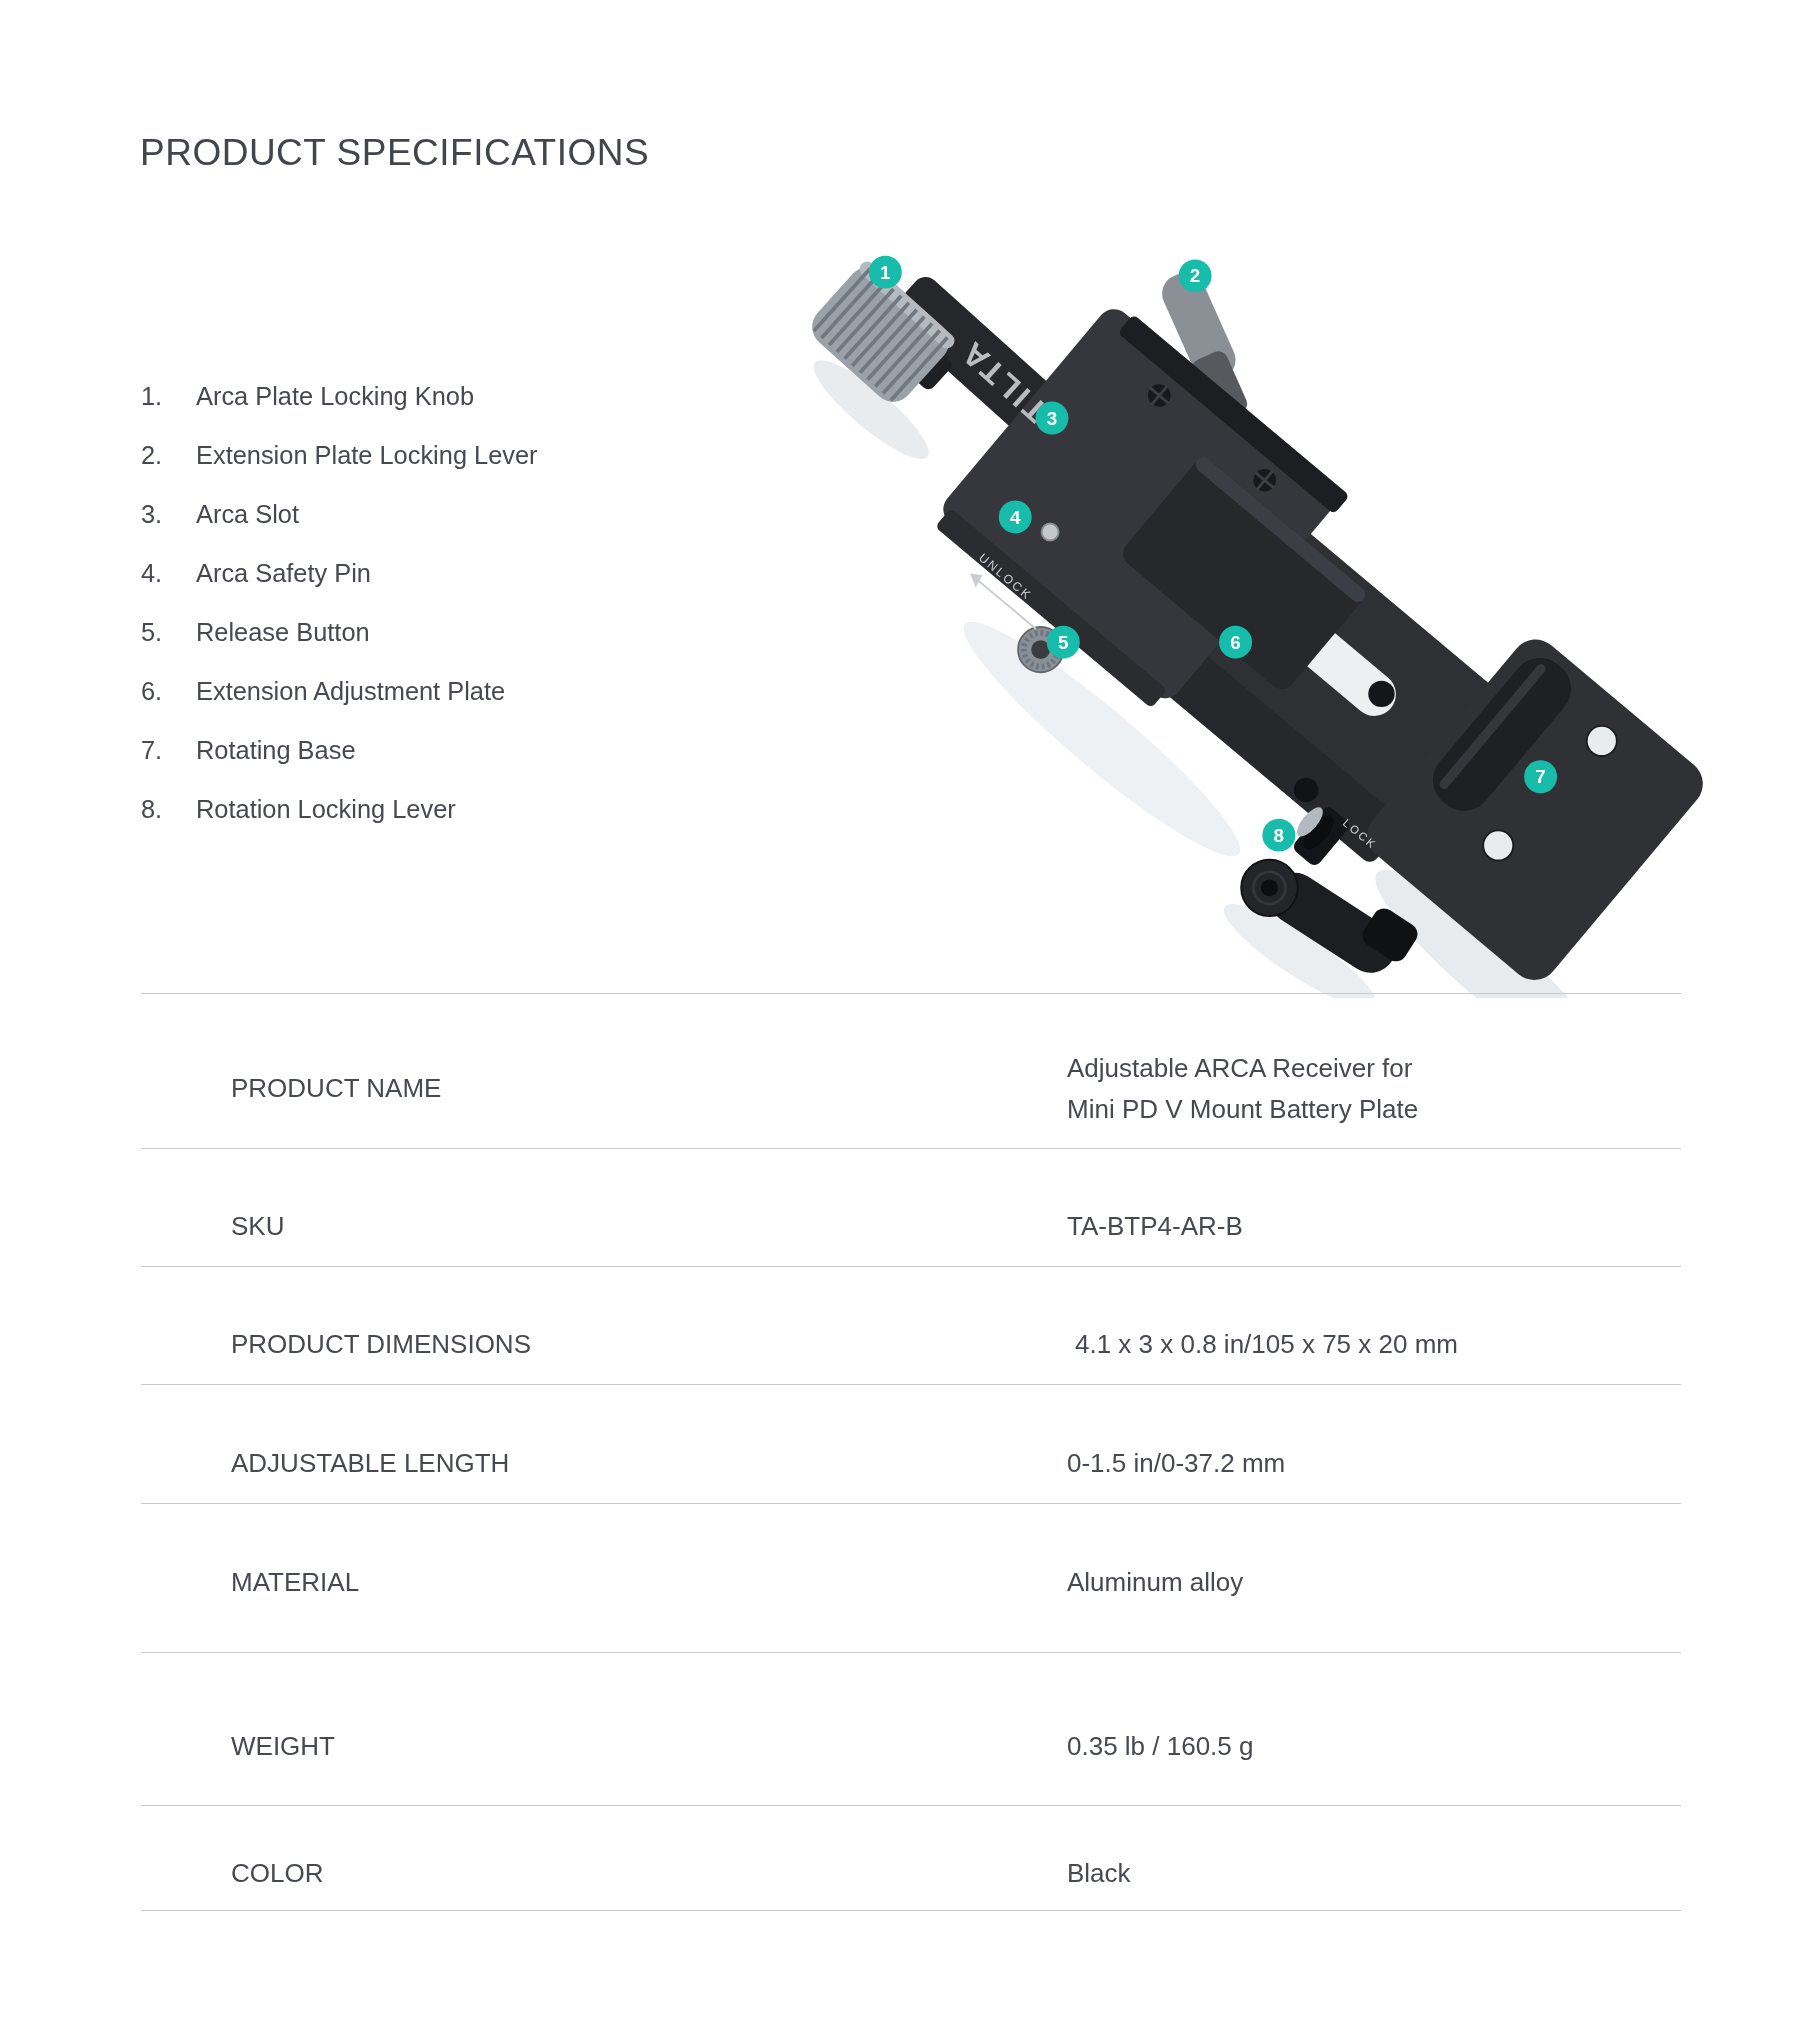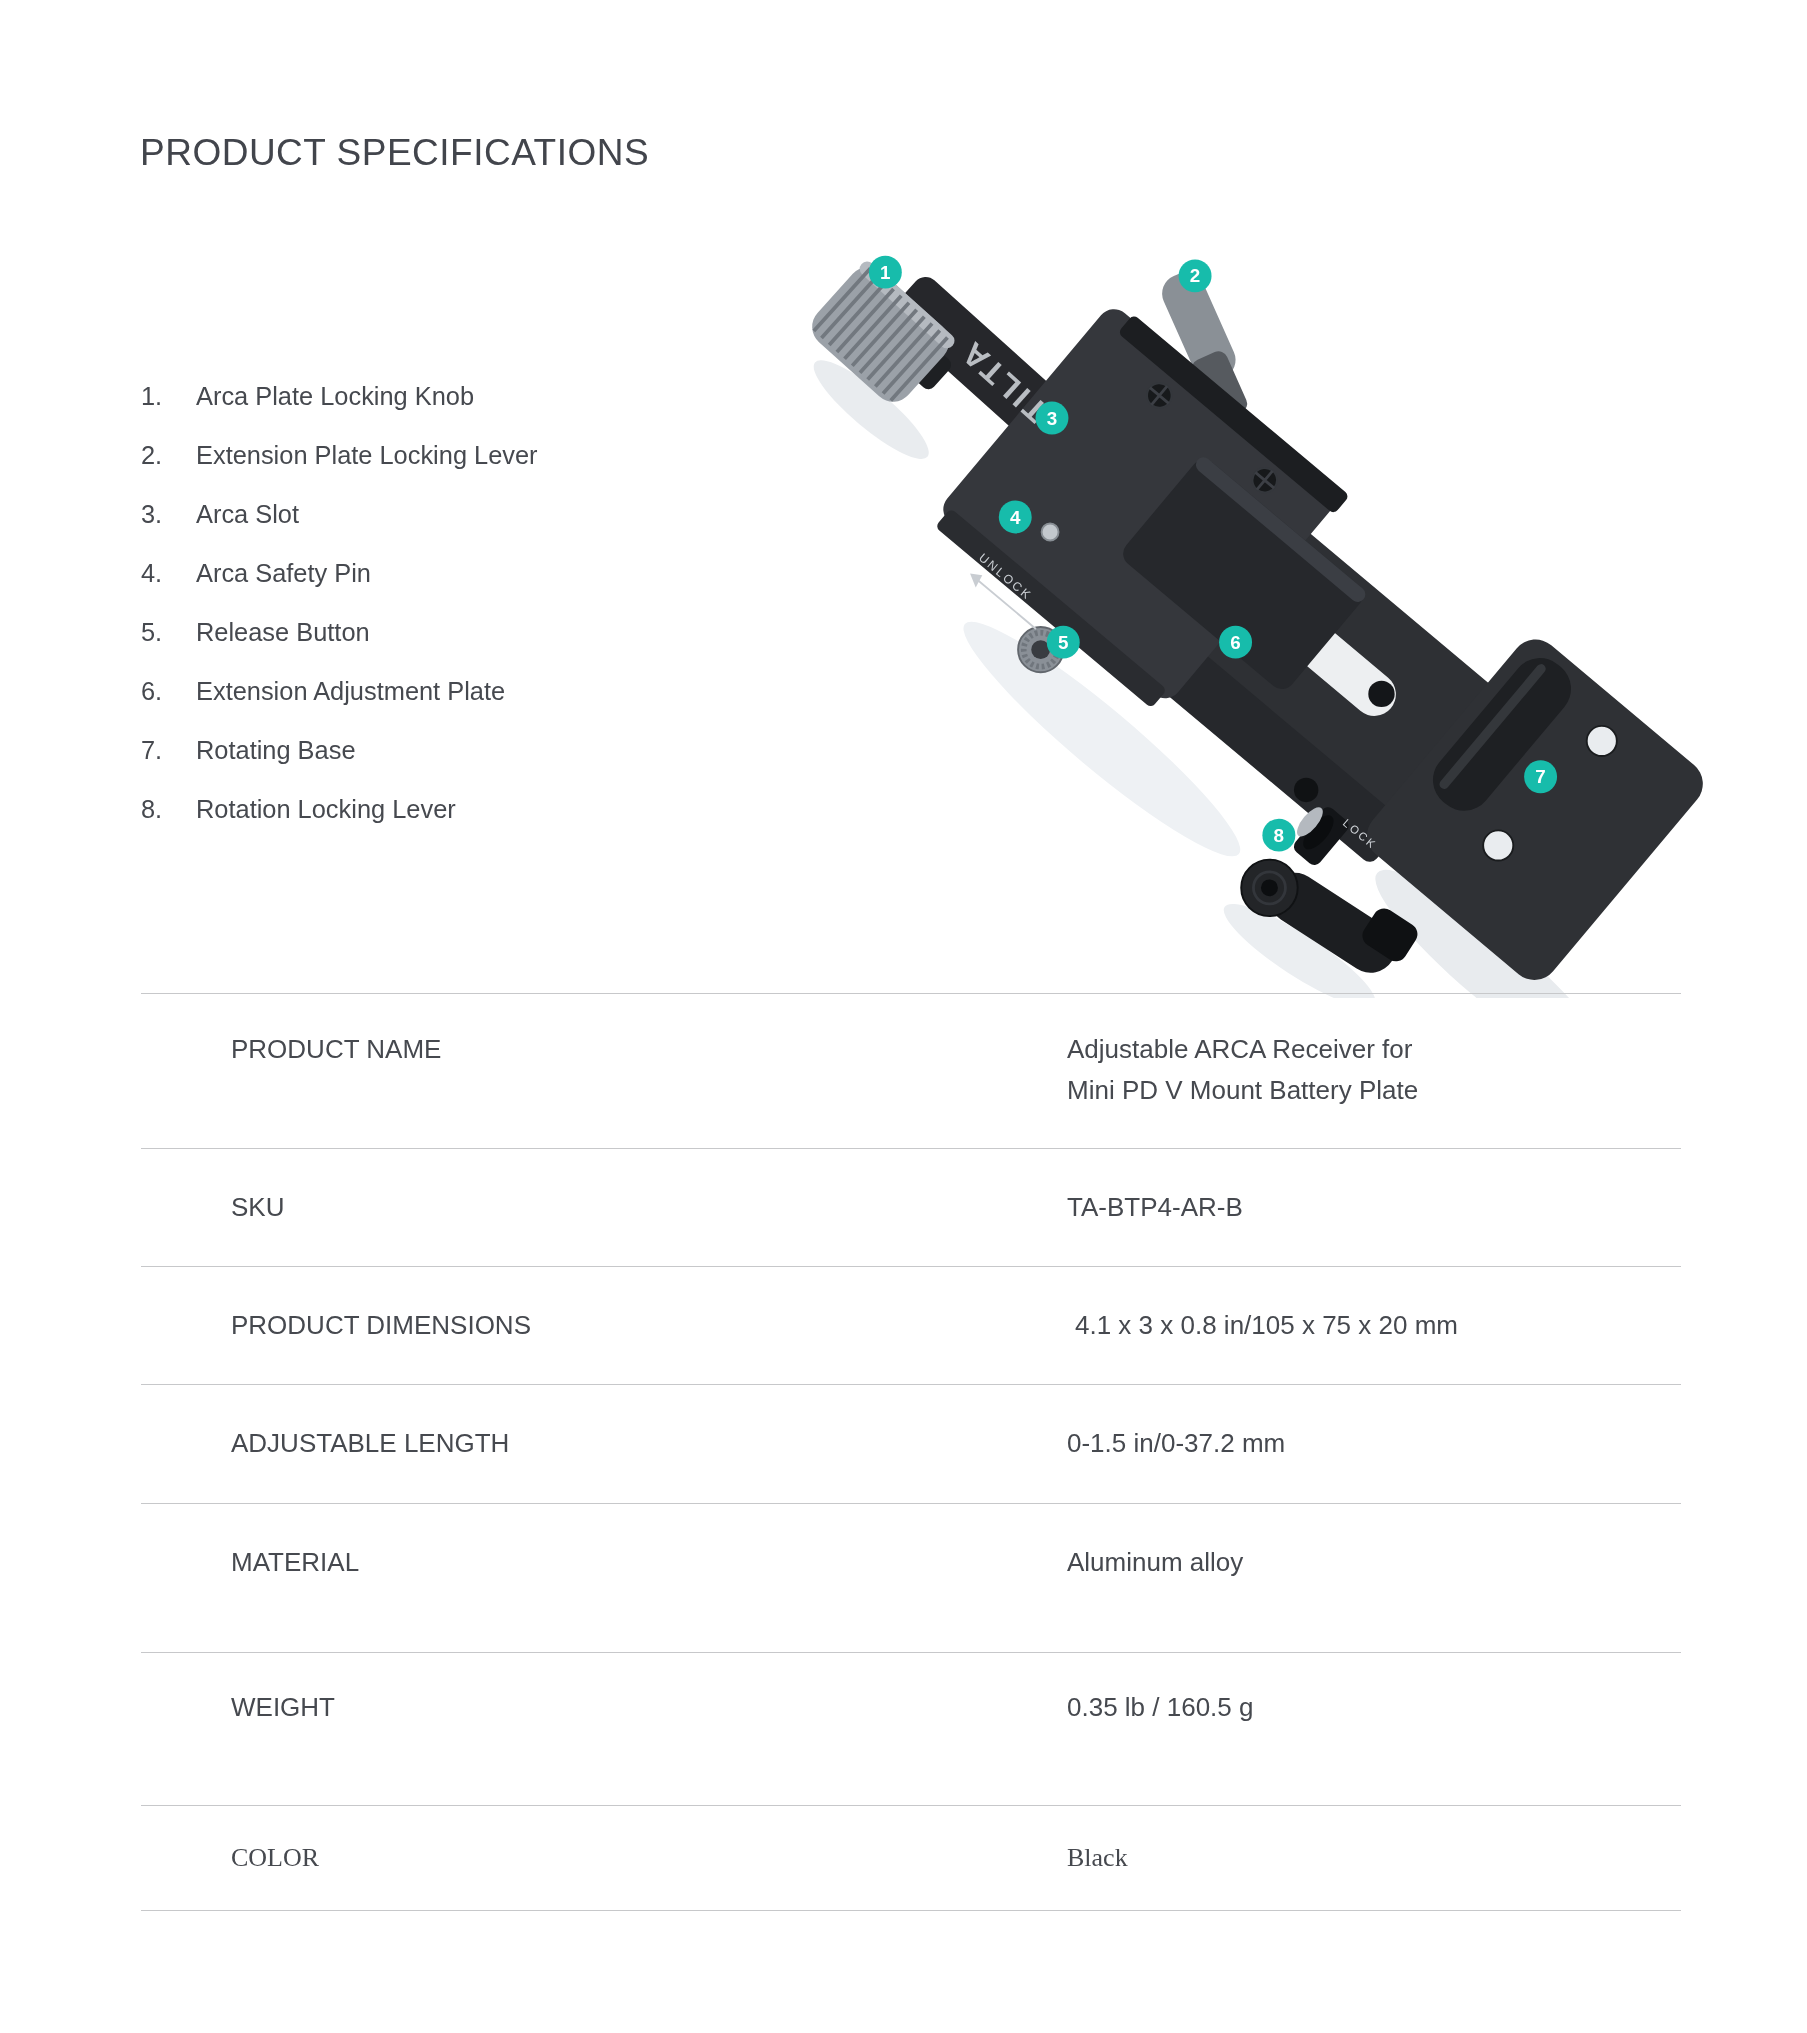--- a/index.html
+++ b/index.html
@@ -26,31 +26,31 @@
   .product-figure{
     position:absolute;left:791px;top:226px;width:923px;height:772px;
   }
   svg text{font-family:"Liberation Sans", sans-serif;}
   
   .spec-table{
     position:absolute;left:141px;top:993px;width:1540px;
     border-bottom:0.9px solid #c7c8ca;
   }
   .spec-row{
-    display:flex;align-items:flex-start;box-sizing:border-box;
+    display:flex;align-items:center;box-sizing:border-box;
     border-top:0.9px solid #c7c8ca;
     font-size:26px;line-height:41px;color:#46494f;
   }
   .spec-row:nth-child(1){height:155px;padding-top:35px;}
   .spec-row:nth-child(2){height:118px;padding-top:38px;}
   .spec-row:nth-child(3){height:118px;padding-top:38px;gap:8px;}
   .spec-row:nth-child(4){height:119px;padding-top:38px;}
   .spec-row:nth-child(5){height:119px;padding-top:38px;}
   .spec-row:nth-child(6){height:153px;padding-top:34px;margin-top:30px;}
-  .spec-row:nth-child(7){height:105px;padding-top:31px;font-family:Liberation Serif, serif;}
+  .spec-row:nth-child(7){height:105px;padding-top:31px;}
   .spec-label{flex:0 0 926px;width:926px;box-sizing:border-box;padding-left:90px;}
   .spec-value{flex:1;}
 </style>
 </head>
 <body>
 
 <div class="page-title">PRODUCT SPECIFICATIONS</div>
 
 <ul class="parts-list">
     <li>

